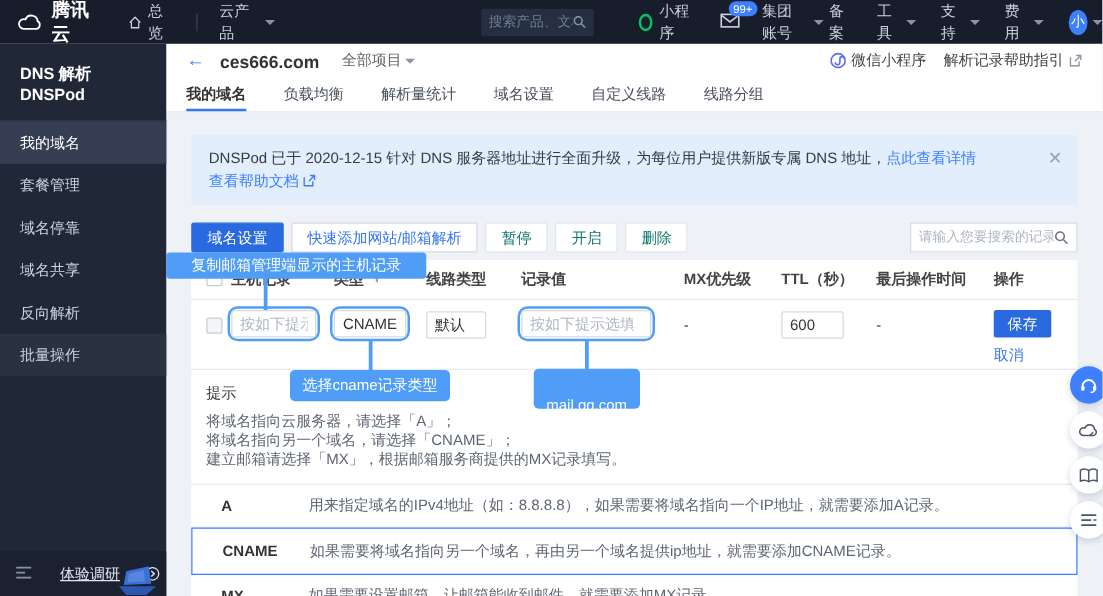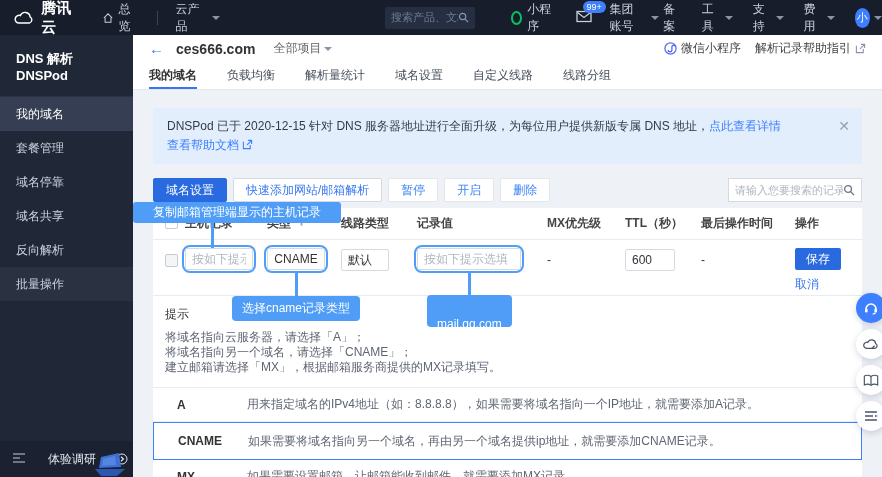--- a/index.html
+++ b/index.html
@@ -21,21 +21,21 @@
   .avatar { width:20px; height:20px; border-radius:50%; background:#3d7fff; color:#fff; display:flex; align-items:center; justify-content:center; font-size:11px; margin-left:20px; }
 
   
   .sidebar { position:absolute; left:0; top:35px; width:133px; height:442px; background:#202736; color:#ccd2de; z-index:20; }
   .sb-title { padding:15px 16px 13px; color:#fff; font-size:13px; font-weight:bold; border-bottom:1px solid #2b3344; }
   .sb-item { height:34px; line-height:34px; padding-left:16px; font-size:12px; cursor:pointer; }
   .sb-item.active { background:#353e52; color:#fff; }
   .sb-item.hover { background:#2a3140; }
   .sb-footer { position:absolute; bottom:0; left:0; width:133px; height:36px; display:flex; align-items:center; background:#1b2130; }
   .sb-collapse { margin-left:12px; color:#8a94a8; }
-  .sb-survey { margin-left:22px; display:flex; align-items:center; gap:20px; color:#e2e6ee; }
+  .sb-survey { margin-left:22px; display:flex; align-items:center; gap:20px; color:#e2e6ee;text-decoration:underline; }
   .boat { position:absolute; right:2px; bottom:0; }
 
   
   .main { position:absolute; left:133px; top:35px; width:749px; height:442px; display:flex; flex-direction:column; background:#eef1f6; }
   .page-header { height:27px; background:#fff; display:flex; align-items:center; padding:0 16px; }
   .back { color:#3677f0; font-size:15px; cursor:pointer; }
   .domain-title { font-size:14px; font-weight:bold; color:#333; margin-left:12px; }
   .proj { display:flex; align-items:center; color:#666; margin-left:18px; cursor:pointer; }
   .ph-right { margin-left:auto; display:flex; align-items:center; gap:14px; color:#444; }
   .ph-link { display:flex; align-items:center; gap:4px; cursor:pointer; }
@@ -48,21 +48,21 @@
 
   .banner { margin-top:18px; background:#e3eefd; border-radius:2px; padding:9px 32px 9px 14px; line-height:19px; color:#343b46; position:relative; }
   .banner a { color:#3d7fff; text-decoration:none; cursor:pointer; }
   .banner .close { position:absolute; right:12px; top:9px; color:#99a0ab; font-size:14px; cursor:pointer; }
   .ext { display:inline-block; vertical-align:-1px; }
 
   .toolbar { margin-top:14px; display:flex; align-items:center; }
   .btn { height:24px; line-height:22px; border-radius:2px; padding:0 12px; font-size:12px; cursor:pointer; border:1px solid transparent; }
   .btn-primary { background:#2a6ae0; color:#fff; border-color:#2a6ae0; }
   .btn-outline { background:#fff; color:#3677f0; border-color:#d5dae2; margin-left:6px; }
-  .btn-disabled { background:#fff; color:#3b82f6; border-color:#e3e7ed; margin-left:6px; cursor:default; }
+  .btn-disabled { background:#fff; color:#0f766e; border-color:#e3e7ed; margin-left:6px; cursor:default; }
   .tb-spacer { flex:1; }
   .rec-search { width:134px; height:24px; background:#fff; border:1px solid #d5dae2; display:flex; align-items:center; padding:0 6px; }
   .rec-search input { border:none; outline:none; flex:1; width:90px; font-size:11px; color:#333; font-family:inherit; }
   .rec-search input::placeholder { color:#aeb6c2; }
 
   .card { margin-top:6px; background:#fff; flex:1; }
   .trow { display:flex; align-items:center; padding:0 12px; }
   .c-check{width:20px;} .c-host{width:82px;} .c-type{width:74px;} .c-line{width:76px;} .c-value{width:130px;} .c-mx{width:78px;} .c-ttl{width:76px;} .c-last{width:82px;} .c-ops{flex:1;}
   .head-row { height:32px; color:#444; font-weight:600; border-bottom:1px solid #e8ebf0; }
   .form-row { align-items:flex-start; padding-top:8px; height:56px; border-bottom:1px solid #e8ebf0; }

